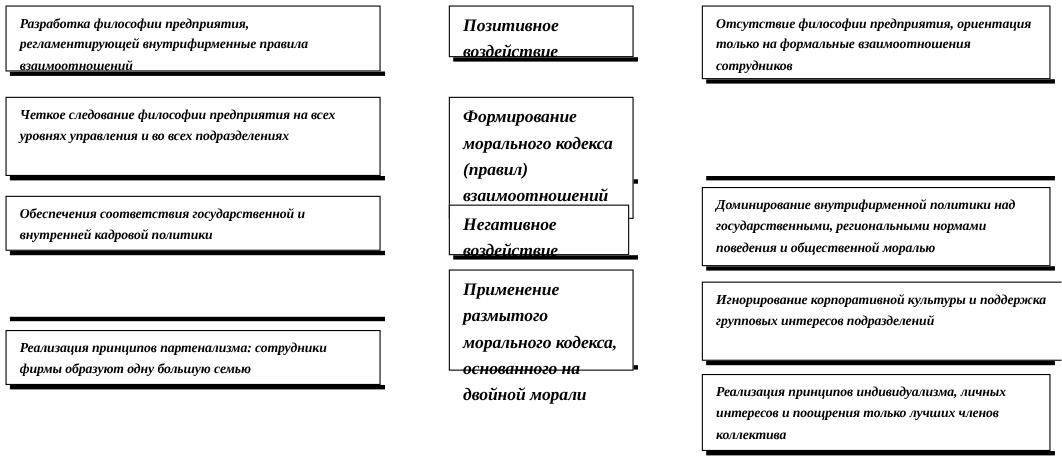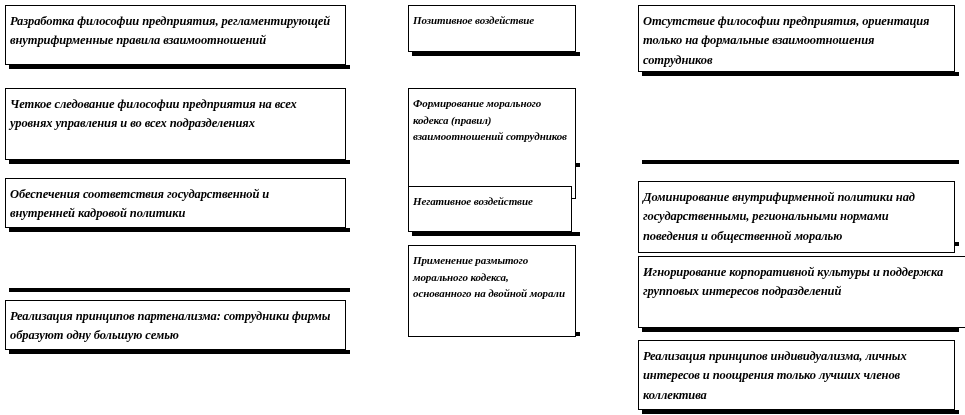--- a/index.html
+++ b/index.html
@@ -24,25 +24,25 @@
   .box {
     position: absolute;
     box-sizing: border-box;
     border: 1px solid #000000;
     background: #ffffff;
     font-weight: bold;
     font-style: italic;
     font-size: 12.5px;
     line-height: 1.55;
     color: #000000;
-    padding: 6px 8px 4px 4px;
+    padding: 6px 8px 4px 12px;
     letter-spacing: -0.1px;
   }
   .box.center-col {
-    font-size: 11px;
+    font-size: 16px;
     line-height: 1.5;
   }
   .shadow {
     position: absolute;
     background: #000000;
   }
 </style>
 </head>
 <body>
 
@@ -73,21 +73,21 @@
 
   <div class="shadow" style="left:412px; top:332px; width:168px; height:4px;"></div>
   <div class="box center-col" style="left:408px; top:245px; width:168px; height:92px;">Применение размытого морального кодекса, основанного на двойной морали</div>
 
   <div class="shadow" style="left:642px; top:72px; width:317px; height:4px;"></div>
   <div class="box" style="left:638px; top:5px; width:317px; height:67px;">Отсутствие философии предприятия, ориентация только на формальные взаимоотношения сотрудников</div>
 
   <div class="shadow" style="left:642px; top:160px; width:317px; height:4px;"></div>
 
   <div class="shadow" style="left:642px; top:242px; width:317px; height:4px;"></div>
-  <div class="box" style="left:638px; top:170px; width:317px; height:72px;margin-top:11px;">Доминирование внутрифирменной политики над государственными, региональными нормами поведения и общественной моралью</div>
+  <div class="box" style="left:638px; top:170px; width:317px; height:72px;">Доминирование внутрифирменной политики над государственными, региональными нормами поведения и общественной моралью</div>
 
   <div class="shadow" style="left:642px; top:328px; width:317px; height:4px;"></div>
   <div class="box" style="left:638px; top:256px; width:359px; height:72px;">Игнорирование корпоративной культуры и поддержка групповых интересов подразделений</div>
 
   <div class="shadow" style="left:642px; top:410px; width:317px; height:4px;"></div>
   <div class="box" style="left:638px; top:340px; width:317px; height:70px;">Реализация принципов индивидуализма, личных интересов и поощрения только лучших членов коллектива</div>
 
 </div>
 
 </body></html>

